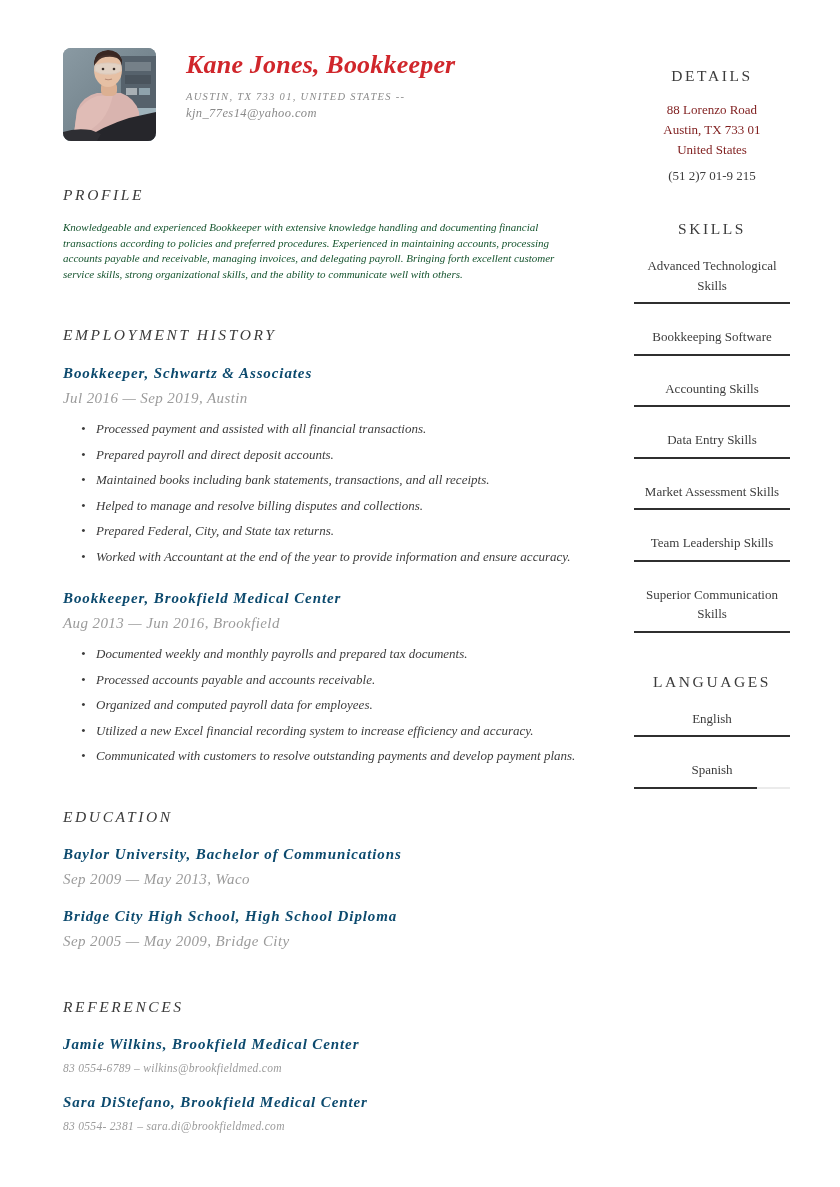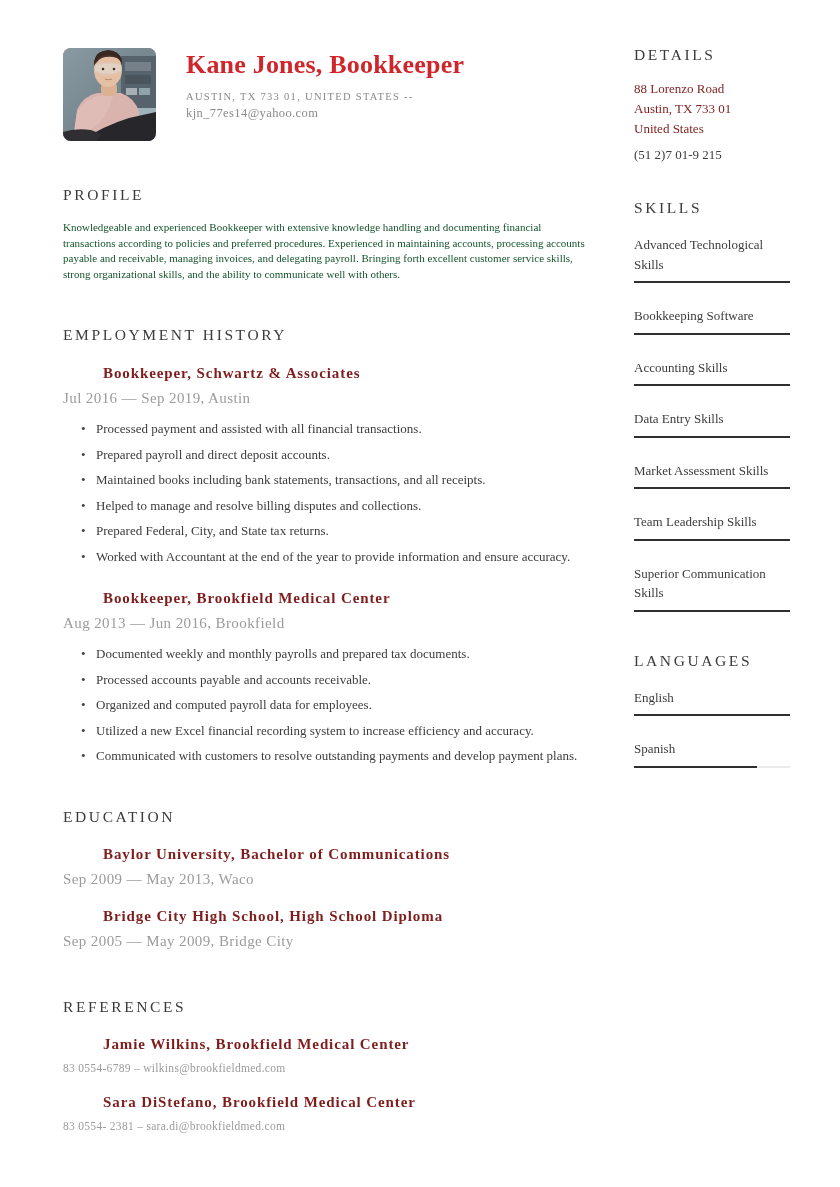--- a/index.html
+++ b/index.html
@@ -15,26 +15,28 @@
     height: 1187px;
     background: #ffffff;
     overflow: hidden;
   }
   
   .main-col {
     position: absolute;
     left: 63px;
     top: 48px;
     width: 523px;
+    font-style: italic;
   }
   .side-col {
     position: absolute;
     left: 634px;
-    top: 40px;
+    top: 61px;
     width: 156px;
+    text-align: center;
   }
   
   .header-row { display: flex; align-items: flex-start; }
   .photo-frame {
     width: 93px;
     height: 93px;
     border-radius: 8px;
     overflow: hidden;
     flex: 0 0 auto;
     background: #7e8f98;
@@ -75,22 +77,21 @@
     line-height: 1.42;
     color: #14532d;
   }
   
   .employment-sec { margin-top: 44px; }
   .job { margin-top: 21px; }
   .job-title, .edu-title, .ref-title {
     font-size: 15px;
     font-weight: 700;
     letter-spacing: 0.9px;
-    color: #7f1d1d;
-    margin-left: 40px;
+    color: #0c4a6e;
   }
   .date-line {
     margin-top: 8px;
     font-size: 15px;
     letter-spacing: 0.4px;
     color: #9b9b9b;
   }
   .bullet-list {
     margin-top: 13px;
     list-style: none;

